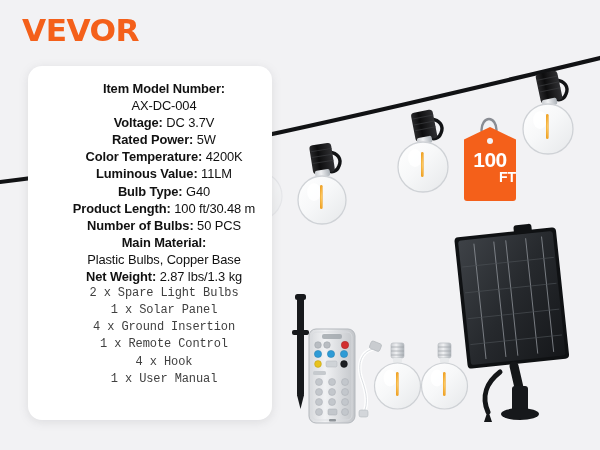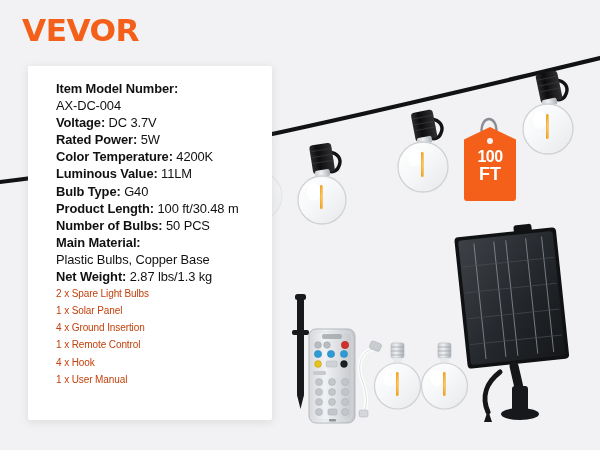--- a/index.html
+++ b/index.html
@@ -43,46 +43,48 @@
   }
 
   
   #spec-card {
     position: absolute;
     left: 28px;
     top: 66px;
     width: 244px;
     height: 354px;
     background: #ffffff;
-    border-radius: 2px;
+    border-radius: 14px;
     box-shadow: 0 2px 10px rgba(120,120,130,0.18);
     box-sizing: border-box;
     padding: 14px 0 0 28px;
     z-index: 6;
+    text-align: center;
   }
   .spec-line {
     font-size: 12.9px;
     line-height: 17.1px;
     color: #111111;
     white-space: nowrap;
     letter-spacing: -0.1px;
   }
   .spec-line .k {
     font-weight: 700;
   }
   .spec-line .v {
     font-weight: 400;
   }
   .acc-line {
-    font-size: 10px;
+    font-size: 12px;
     line-height: 17.1px;
-    color: #c2410c;
+    color: #404040;
     font-weight: 400;
     white-space: nowrap;
     letter-spacing: -0.1px;
+    font-family: Liberation Mono, monospace;
   }
 
   
   #ft-tag {
     position: absolute;
     left: 464px;
     top: 127px;
     width: 52px;
     height: 74px;
     z-index: 5;
@@ -107,22 +109,22 @@
   #ft-tag .tag-text {
     position: absolute;
     left: 0;
     right: 0;
     top: 22px;
     text-align: center;
     color: #ffffff;
     font-weight: 700;
     line-height: 1.02;
   }
-  #ft-tag .t1 { font-size: 16px; letter-spacing: -0.5px; }
-  #ft-tag .t2 { font-size: 18px; letter-spacing: 0px; }
+  #ft-tag .t1 { font-size: 21px; letter-spacing: -0.5px; }
+  #ft-tag .t2 { font-size: 14px; letter-spacing: 0px; text-align: right; }
 </style>
 </head>
 <body>
 
 <div id="stage">
 
   <svg id="photo" viewBox="0 0 600 450" width="600" height="450" xmlns="http://www.w3.org/2000/svg">
     <defs>
       <linearGradient id="glassG" x1="0" y1="0" x2="1" y2="1">
         <stop offset="0%" stop-color="#ffffff"></stop>

